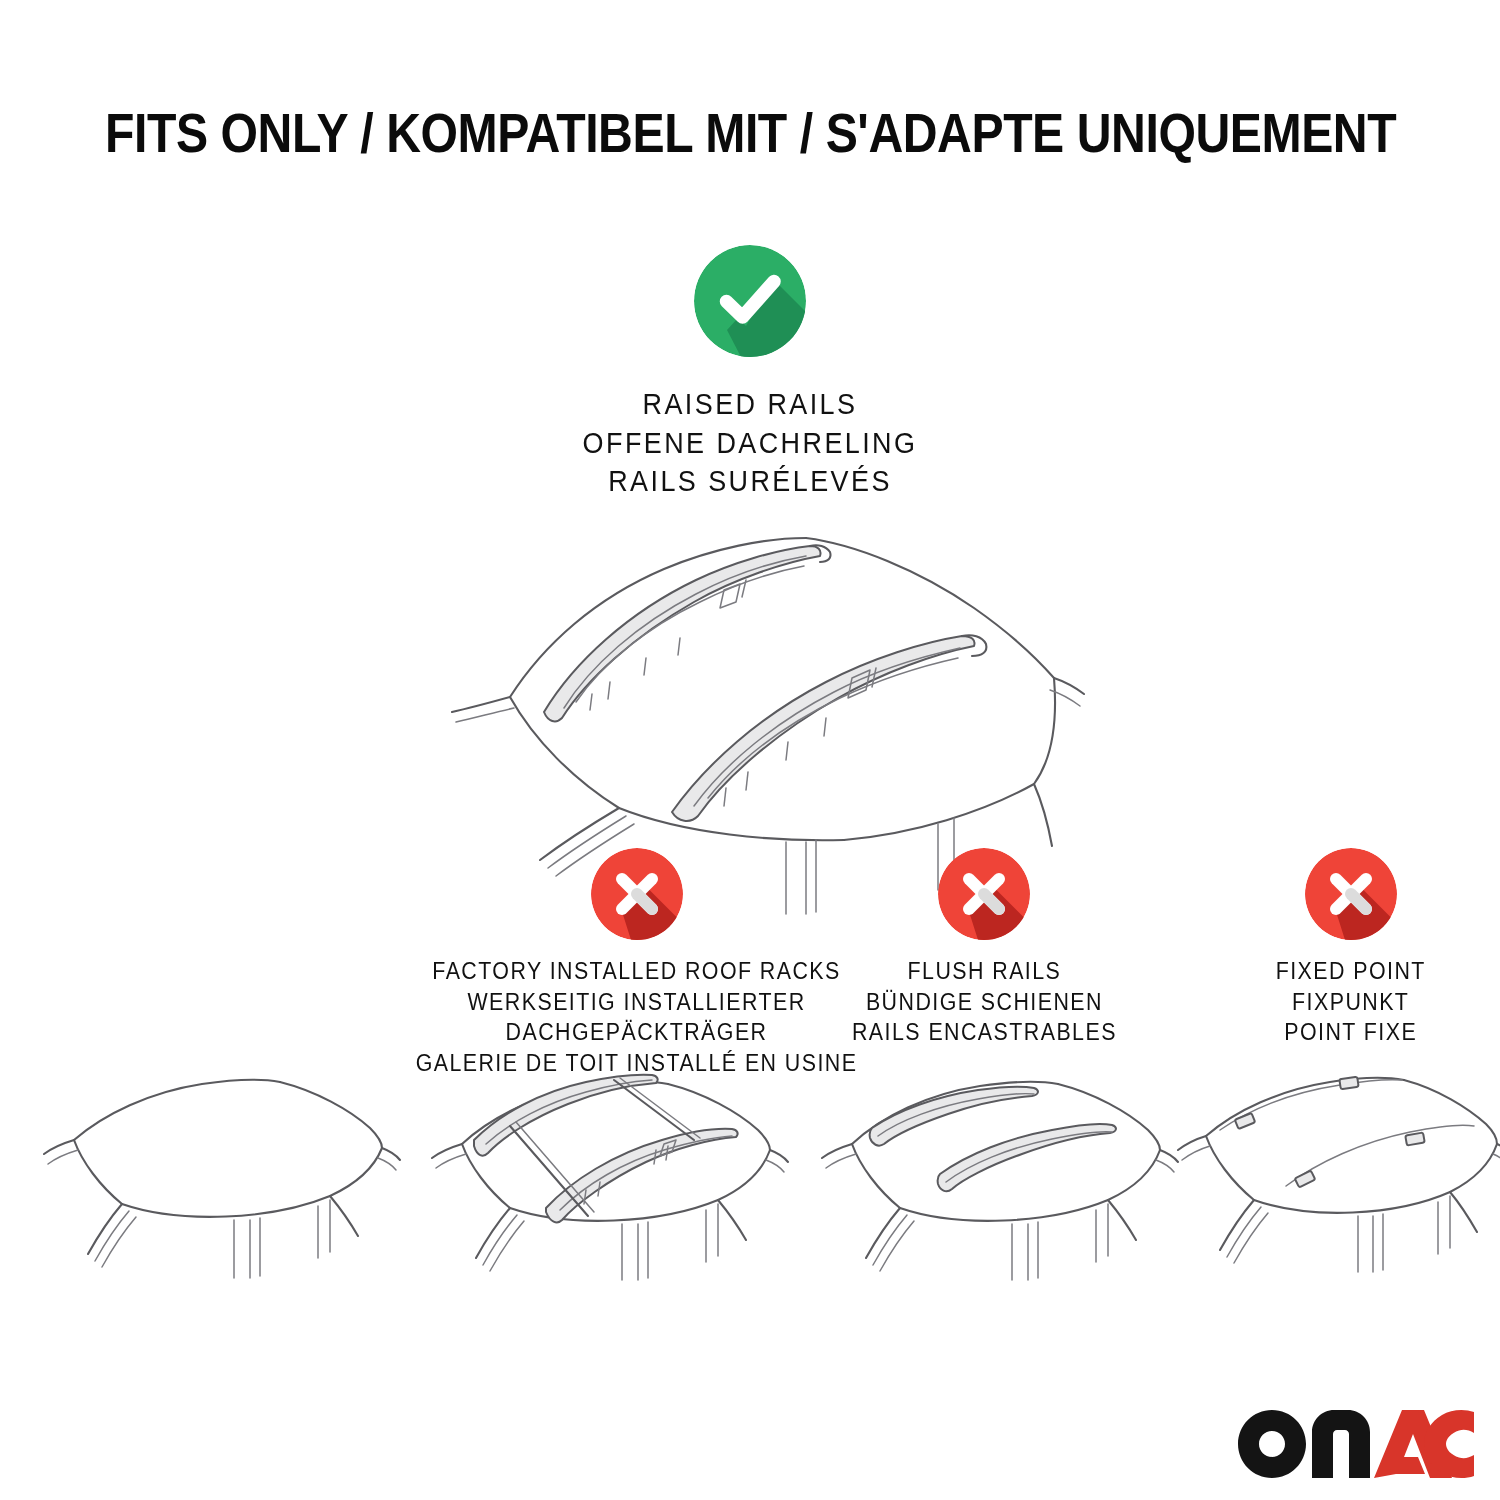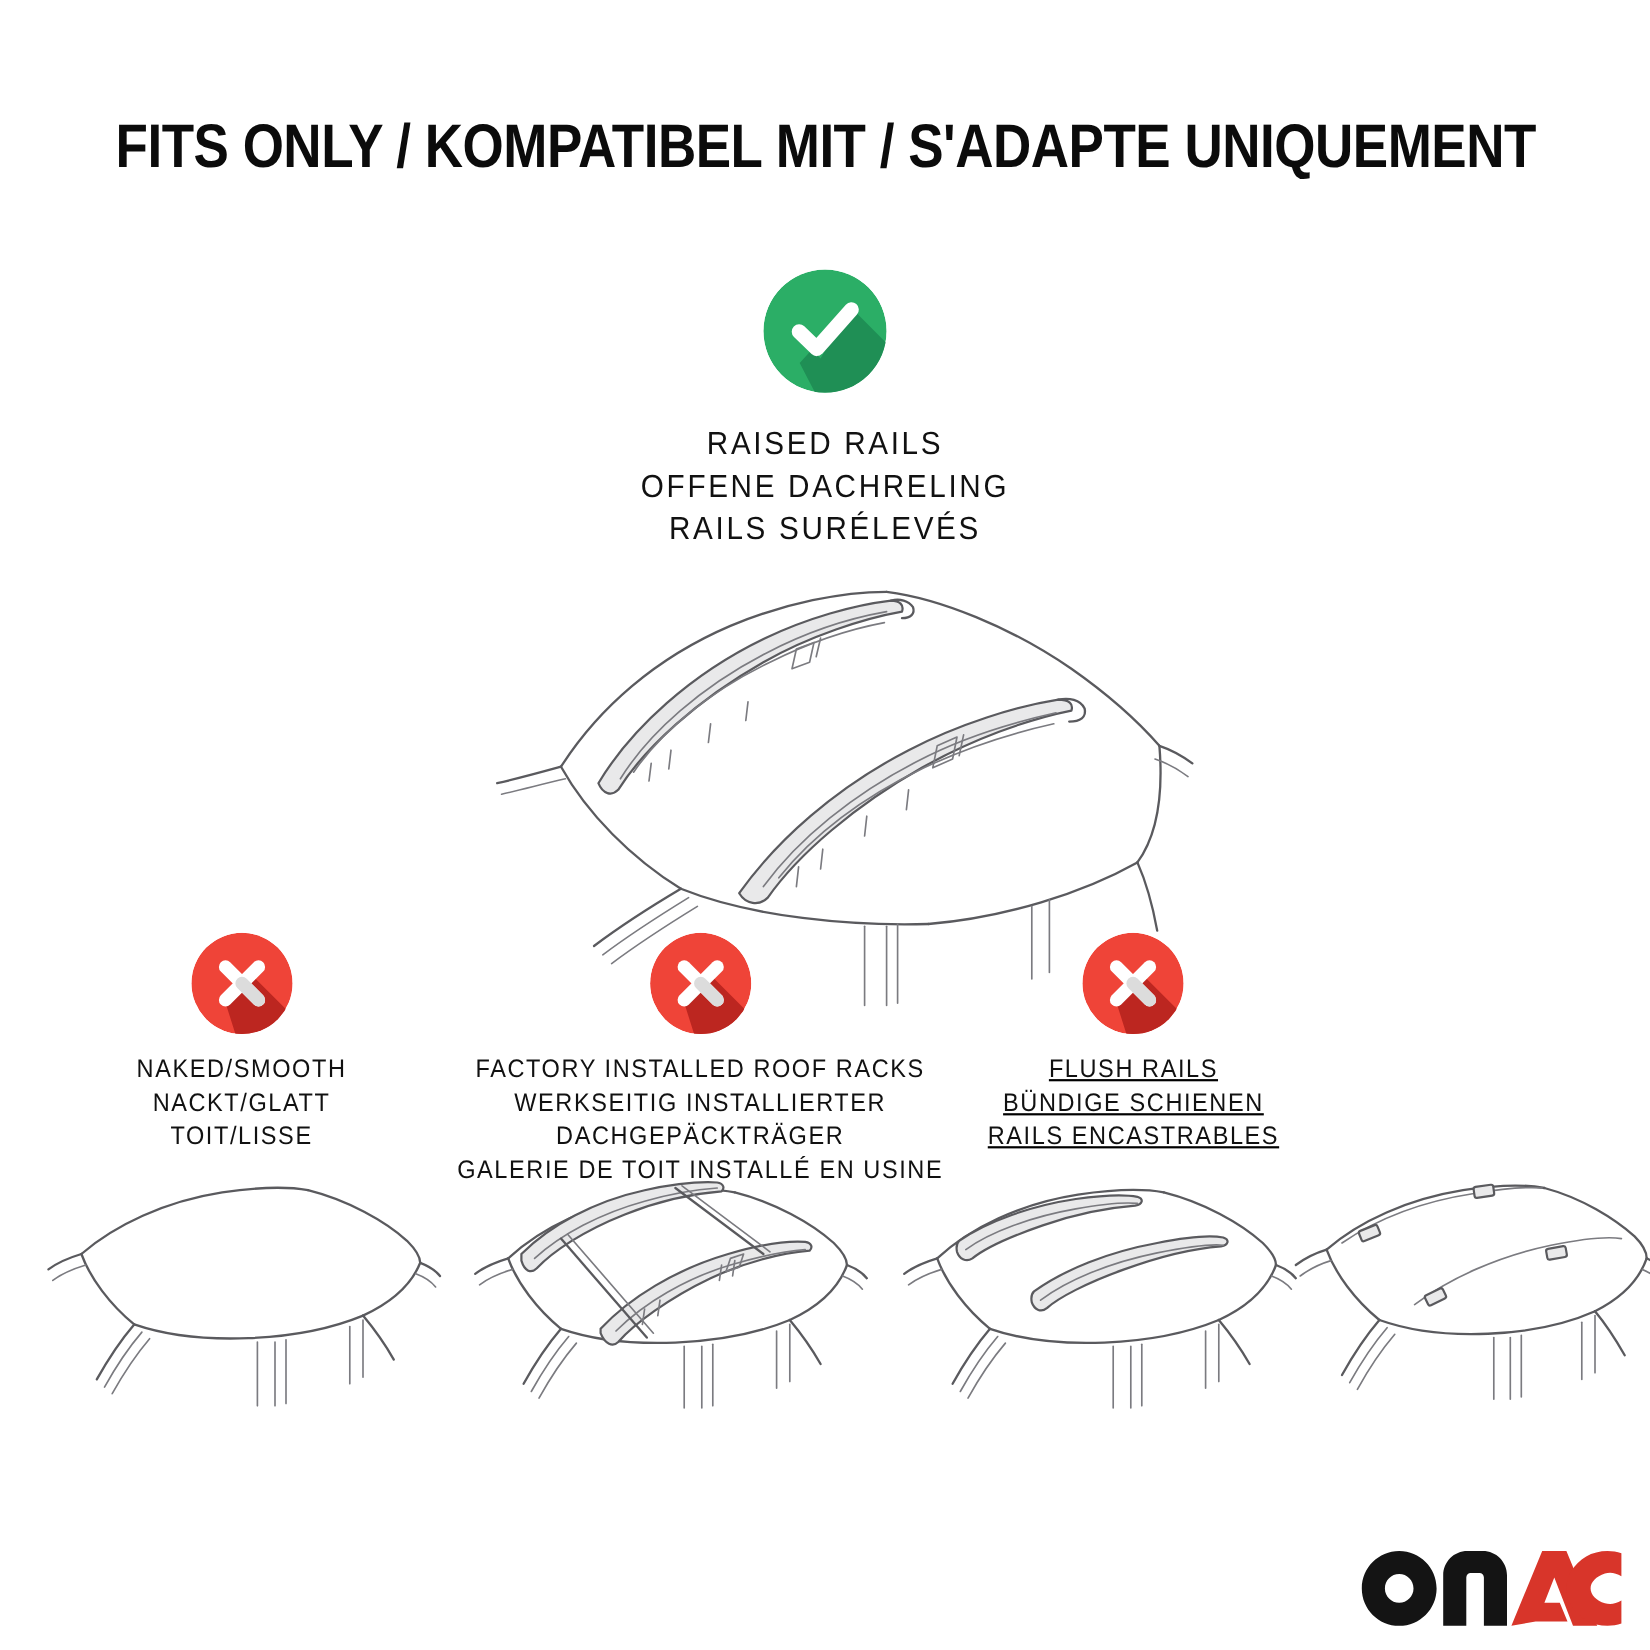--- a/index.html
+++ b/index.html
@@ -72,21 +72,21 @@
   }
   .col{
     position:absolute;
     top:0;
     display:flex;
     flex-direction:column;
     align-items:center;
   }
   .col-0{left:50px;  width:340px;}
   .col-1{left:414px; width:446px;}
-  .col-2{left:856px; width:348px;text-decoration:underline;}
+  .col-2{left:810px; width:348px;}
   .col-3{left:1208px;width:286px;}
 
   .no-icon{width:92px;height:92px;display:block;}
   .no-text{margin-top:16px;font-size:23px;letter-spacing:1.55px;line-height:1.33;}
 
   
   .mini{
     position:absolute;
     top:1058px;
     height:236px;
@@ -193,43 +193,20 @@
     <path class="ln-thin" d="M374 230 L372 248"></path>
     <path class="ln-thin" d="M412 206 L410 224"></path>
 
     <path class="ln-thin" d="M438 166 L434 186 L452 178 L456 158 Z"></path>
     <path class="ln-thin" d="M462 156 L458 175"></path>
     <path class="ln" d="M548 124 C558 122 568 124 572 132 C574 140 568 144 558 144"></path>
   </svg>
 
   <div class="cols">
 
-    <div class="col col-0">
-      <svg class="no-icon" viewBox="0 0 92 92">
-        <defs>
-            <clipPath id="noClip0">
-              <circle cx="46" cy="46" r="46"></circle>
-            </clipPath>
-          </defs>
-        <g clip-path="url(#noClip0)">
-          <circle cx="46" cy="46" r="46" fill="#EF4438"></circle>
-          <path d="M54.5 38 L92 75.5 L92 92 L40 92 L30.5 62 L46 54 Z" fill="#BC2620"></path>
-        </g>
-        <g stroke-linecap="round" stroke-width="12">
-          <path d="M31 31 L61 61" stroke="#FFFFFF"></path>
-          <path d="M61 31 L31 61" stroke="#FFFFFF"></path>
-        </g>
-        <path d="M46 46 L61 61" stroke="#DCDCDC" stroke-width="12" stroke-linecap="round"></path>
-      </svg>
-      <div class="lbl no-text">
-        <div>NAKED/SMOOTH</div>
-        <div>NACKT/GLATT</div>
-        <div>TOIT/LISSE</div>
-      </div>
-    </div>
 
     <div class="col col-1">
       <svg class="no-icon" viewBox="0 0 92 92">
         <defs>
             <clipPath id="noClip1">
               <circle cx="46" cy="46" r="46"></circle>
             </clipPath>
           </defs>
         <g clip-path="url(#noClip1)">
           <circle cx="46" cy="46" r="46" fill="#EF4438"></circle>
@@ -266,20 +243,43 @@
         </g>
         <path d="M46 46 L61 61" stroke="#DCDCDC" stroke-width="12" stroke-linecap="round"></path>
       </svg>
       <div class="lbl no-text">
         <div>FLUSH RAILS</div>
         <div>BÜNDIGE SCHIENEN</div>
         <div>RAILS ENCASTRABLES</div>
       </div>
     </div>
 
+    <div class="col col-3">
+      <svg class="no-icon" viewBox="0 0 92 92">
+        <defs>
+            <clipPath id="noClip3">
+              <circle cx="46" cy="46" r="46"></circle>
+            </clipPath>
+          </defs>
+        <g clip-path="url(#noClip3)">
+          <circle cx="46" cy="46" r="46" fill="#EF4438"></circle>
+          <path d="M54.5 38 L92 75.5 L92 92 L40 92 L30.5 62 L46 54 Z" fill="#BC2620"></path>
+        </g>
+        <g stroke-linecap="round" stroke-width="12">
+          <path d="M31 31 L61 61" stroke="#FFFFFF"></path>
+          <path d="M61 31 L31 61" stroke="#FFFFFF"></path>
+        </g>
+        <path d="M46 46 L61 61" stroke="#DCDCDC" stroke-width="12" stroke-linecap="round"></path>
+      </svg>
+      <div class="lbl no-text">
+        <div>FIXED POINT</div>
+        <div>FIXPUNKT</div>
+        <div>POINT FIXE</div>
+      </div>
+    </div>
   </div>
 
   <svg class="mini mini-0" viewBox="0 0 372 236">
     <path class="ln" d="M44 82 C74 56 120 34 172 26 C206 21 234 21 250 24"></path>
     <path class="ln" d="M250 24 C286 33 320 52 340 70 C348 78 352 84 352 90"></path>
     <path class="ln" d="M44 82 C52 104 70 128 92 146"></path>
     <path class="ln" d="M92 146 C150 166 242 162 300 138"></path>
     <path class="ln" d="M300 138 C326 126 344 110 352 90"></path>
 
     <path class="ln" d="M44 82 C34 85 22 90 14 96"></path>

